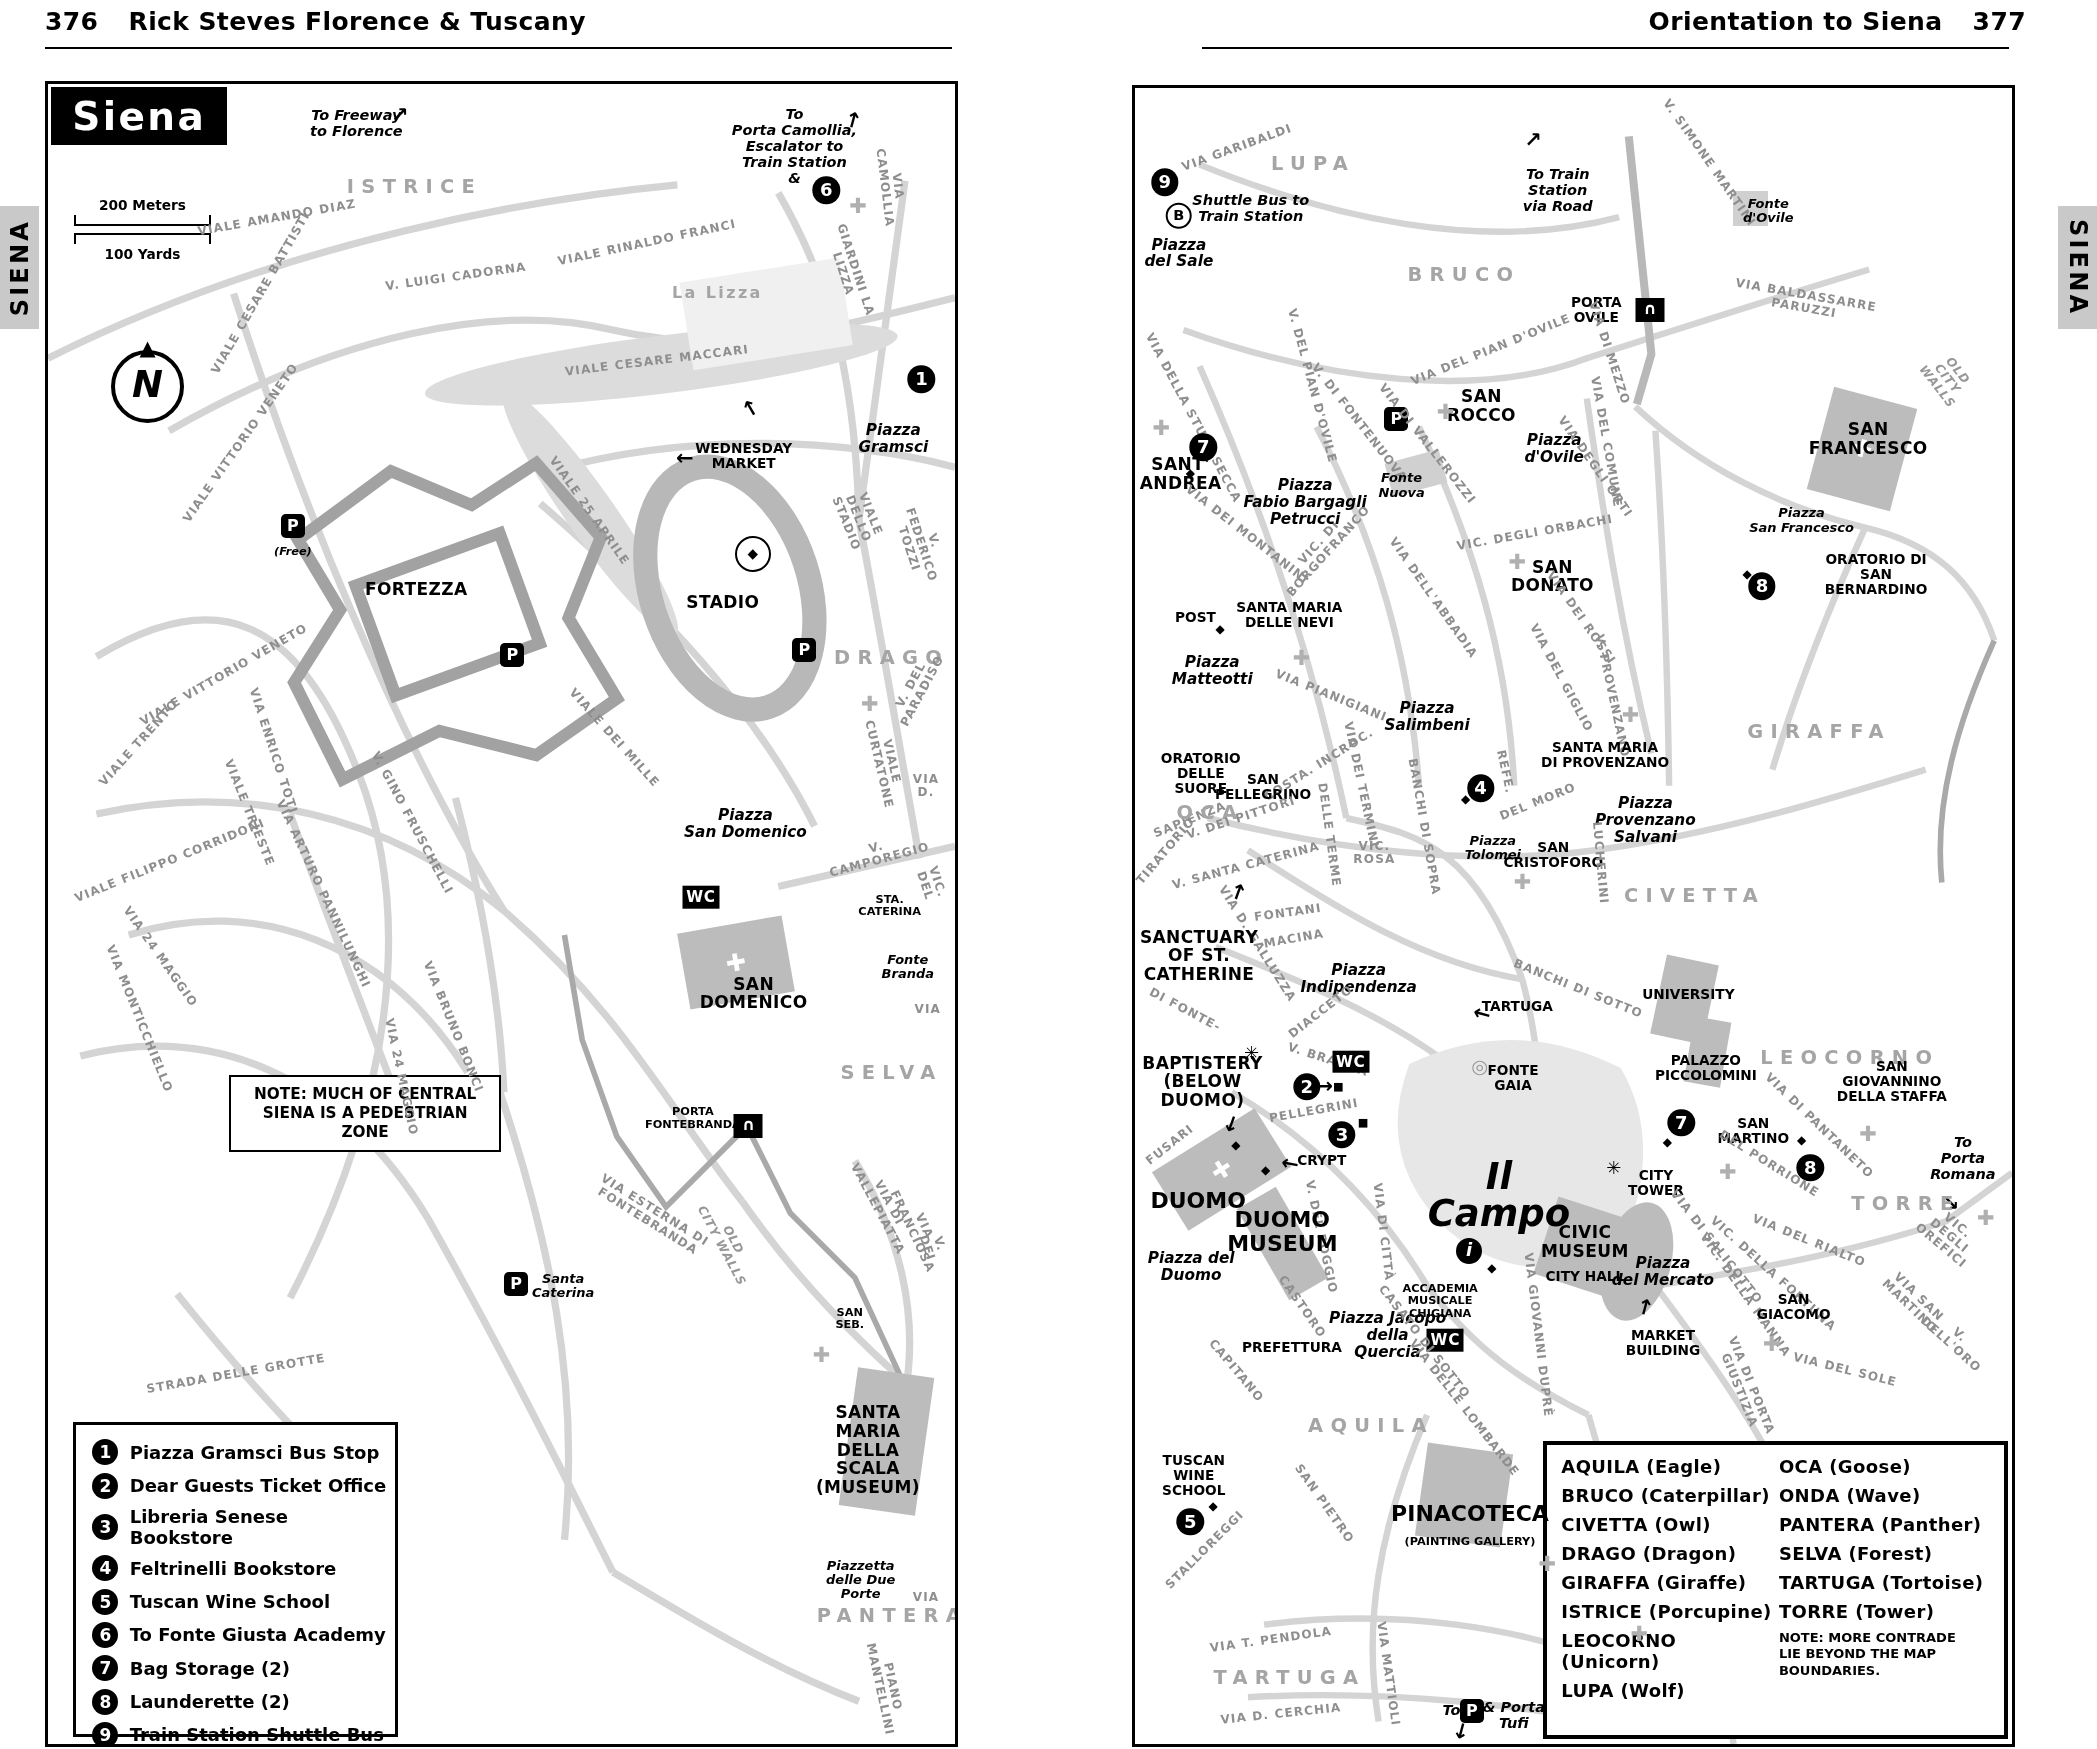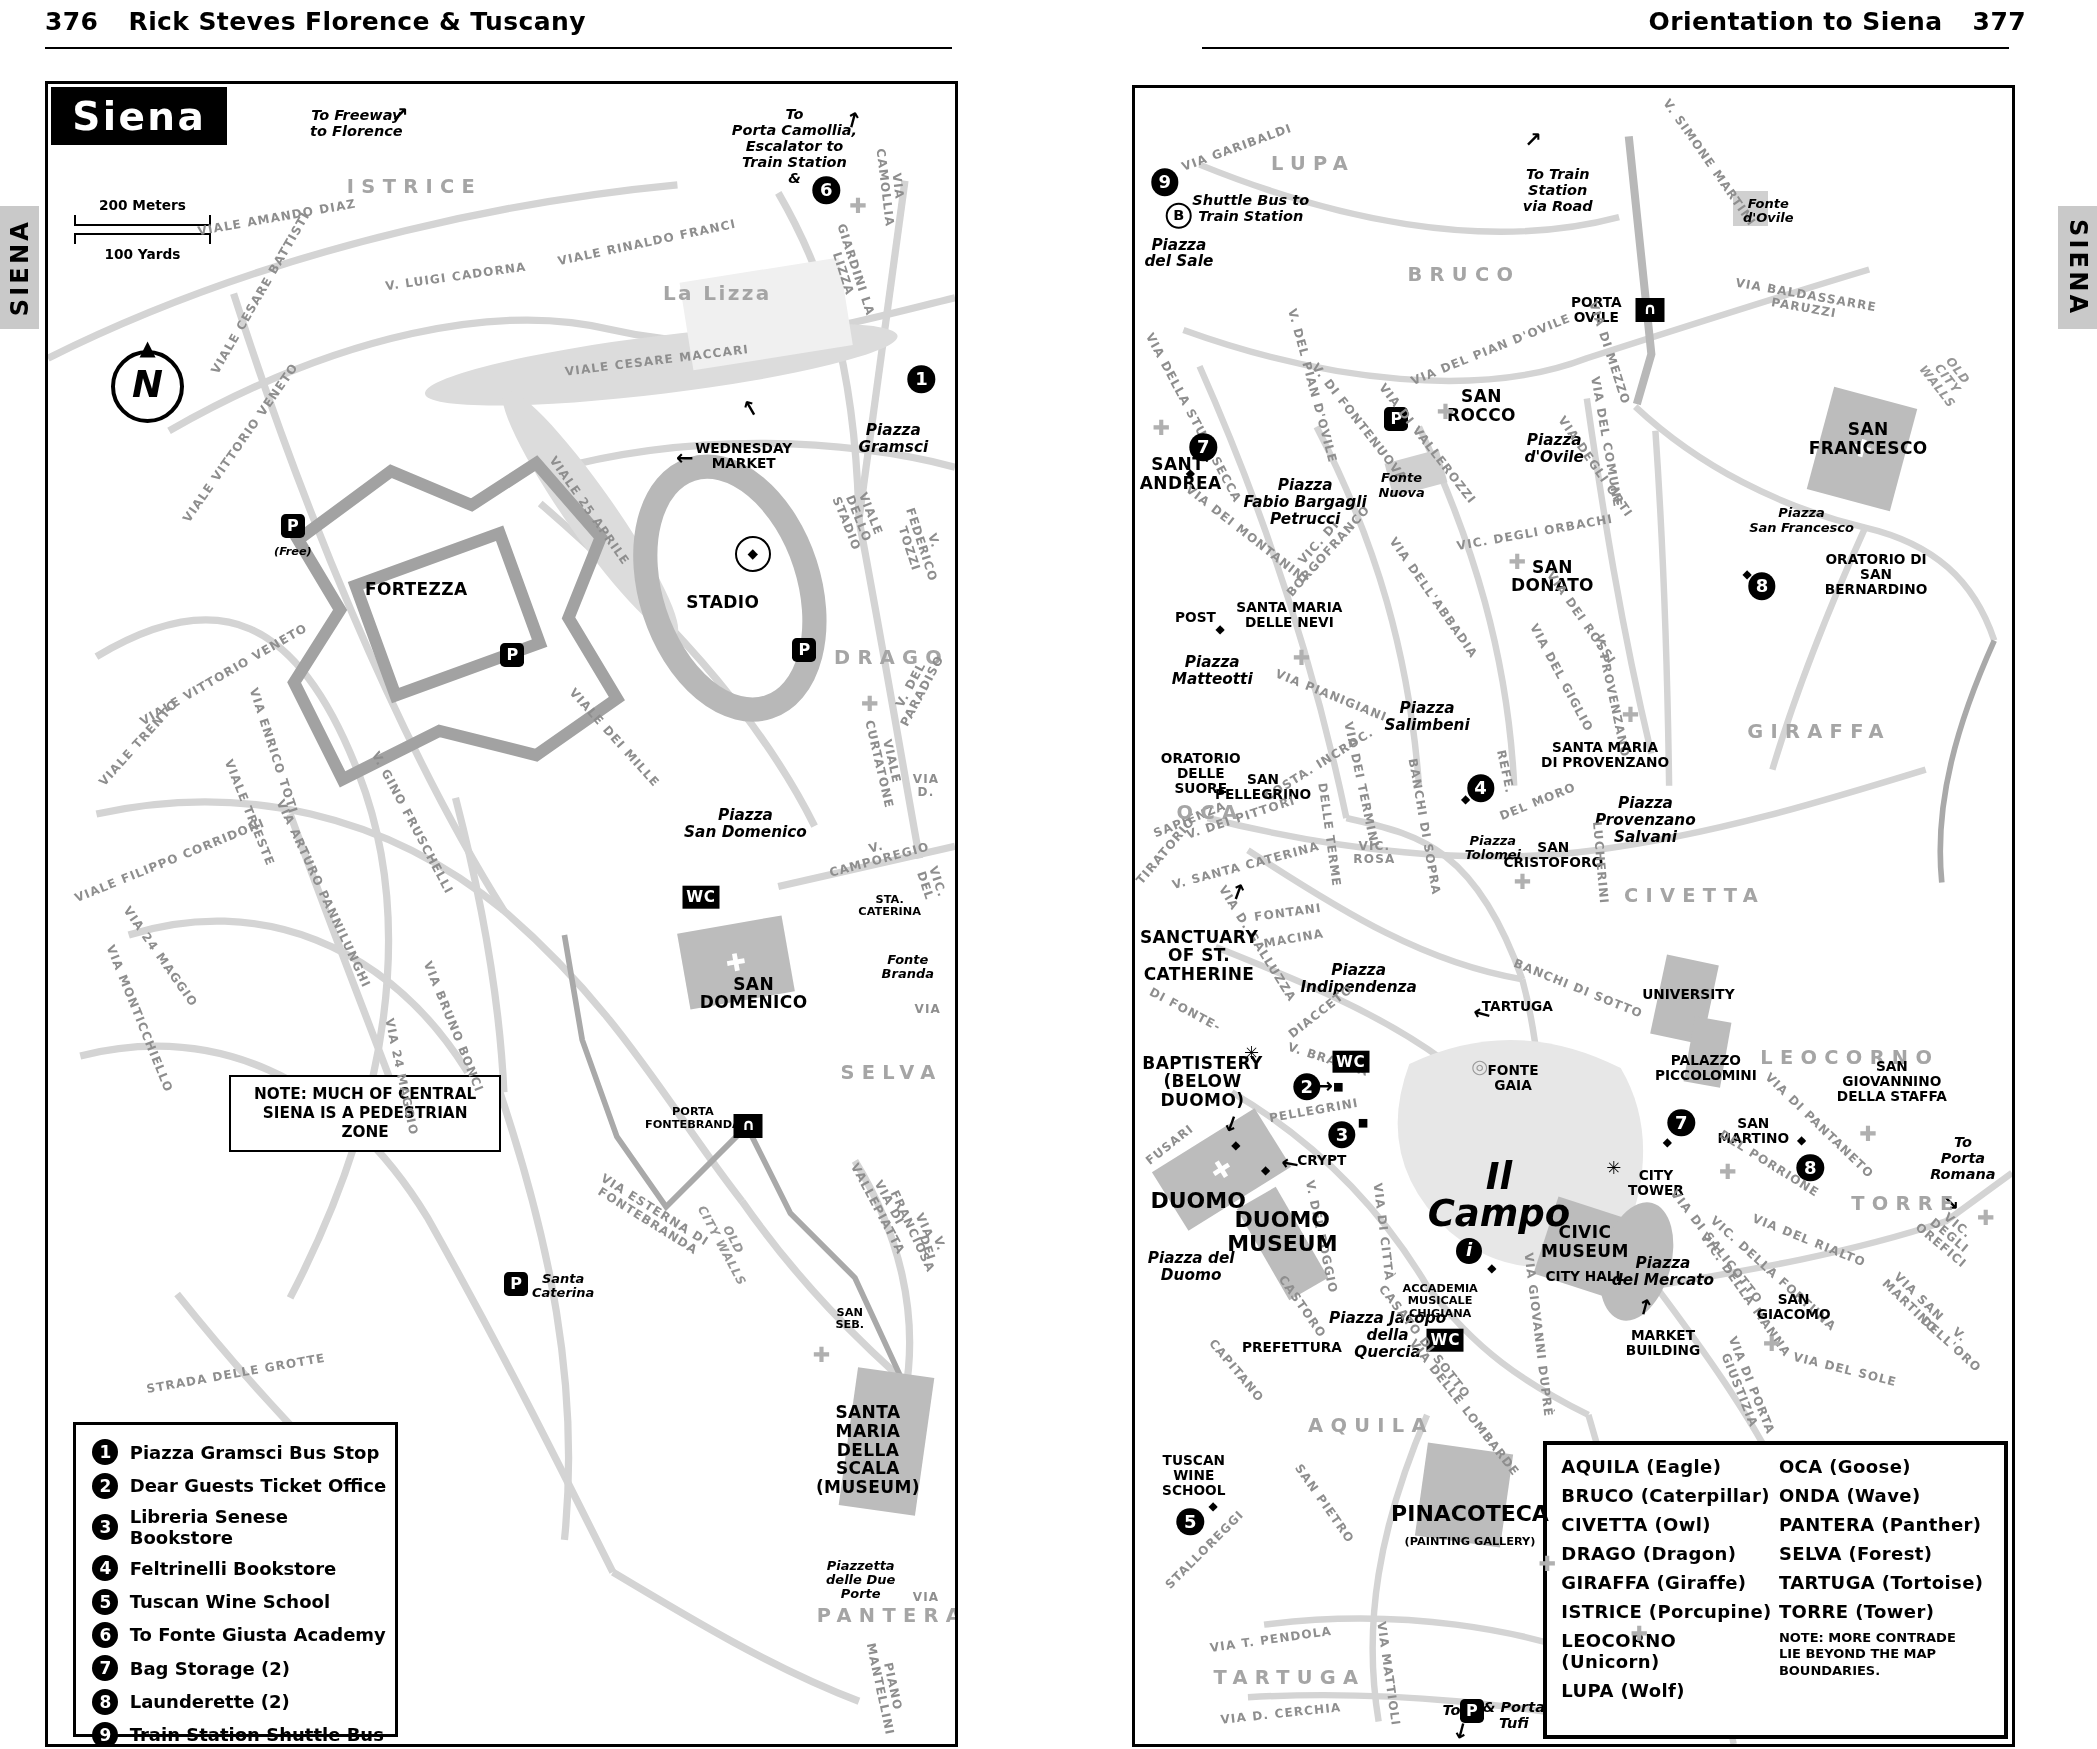--- a/index.html
+++ b/index.html
@@ -11,21 +11,21 @@
   .side-tab span{writing-mode:vertical-rl;font-weight:bold;font-size:24px;letter-spacing:3.2px;}
   .side-tab.left span{transform:rotate(180deg);}
   .mapbox{position:absolute;border:3.2px solid #000;background:#fff;overflow:hidden;}
   #left-map{left:45px;top:81px;width:907px;height:1660px;}
   #right-map{left:1132px;top:85px;width:877px;height:1656px;}
   .roads{position:absolute;inset:0;width:100%;height:100%;}
   .bld{position:absolute;background:#bcbcbc;display:flex;align-items:center;justify-content:center;color:#fff;font-size:24px;font-weight:bold;}
   .lbl{position:absolute;white-space:pre-line;text-align:center;line-height:1.1;transform-origin:center;}
   .street{font-size:12px;color:#8e8e8e;font-weight:bold;letter-spacing:1.2px;}
   .area{font-size:19.4px;color:#a5a5a5;font-weight:bold;letter-spacing:7.3px;}
-  .area-mc{font-size:20px;color:#a5a5a5;font-weight:bold;letter-spacing:2.4px;}
+  .area-mc{font-size:16px;color:#a5a5a5;font-weight:bold;letter-spacing:2.4px;}
   .walls{font-size:12px;color:#979797;font-weight:bold;font-style:italic;letter-spacing:0.8px;}
   .place{font-size:17px;font-weight:bold;letter-spacing:0.4px;}
   .place-lg{font-size:22px;font-weight:bold;}
   .place-sm{font-size:13.7px;font-weight:bold;}
   .place-xs{font-size:11.3px;font-weight:bold;}
   .piazza{font-size:15.3px;font-weight:bold;font-style:italic;}
   .piazza-sm{font-size:13px;font-weight:bold;font-style:italic;}
   .dir{font-size:14.5px;font-weight:bold;font-style:italic;}
   .dir-sm{font-size:11.3px;font-weight:bold;font-style:italic;}
   .campo{font-size:37px;font-weight:bold;font-style:italic;line-height:1;margin-top:36px;}

